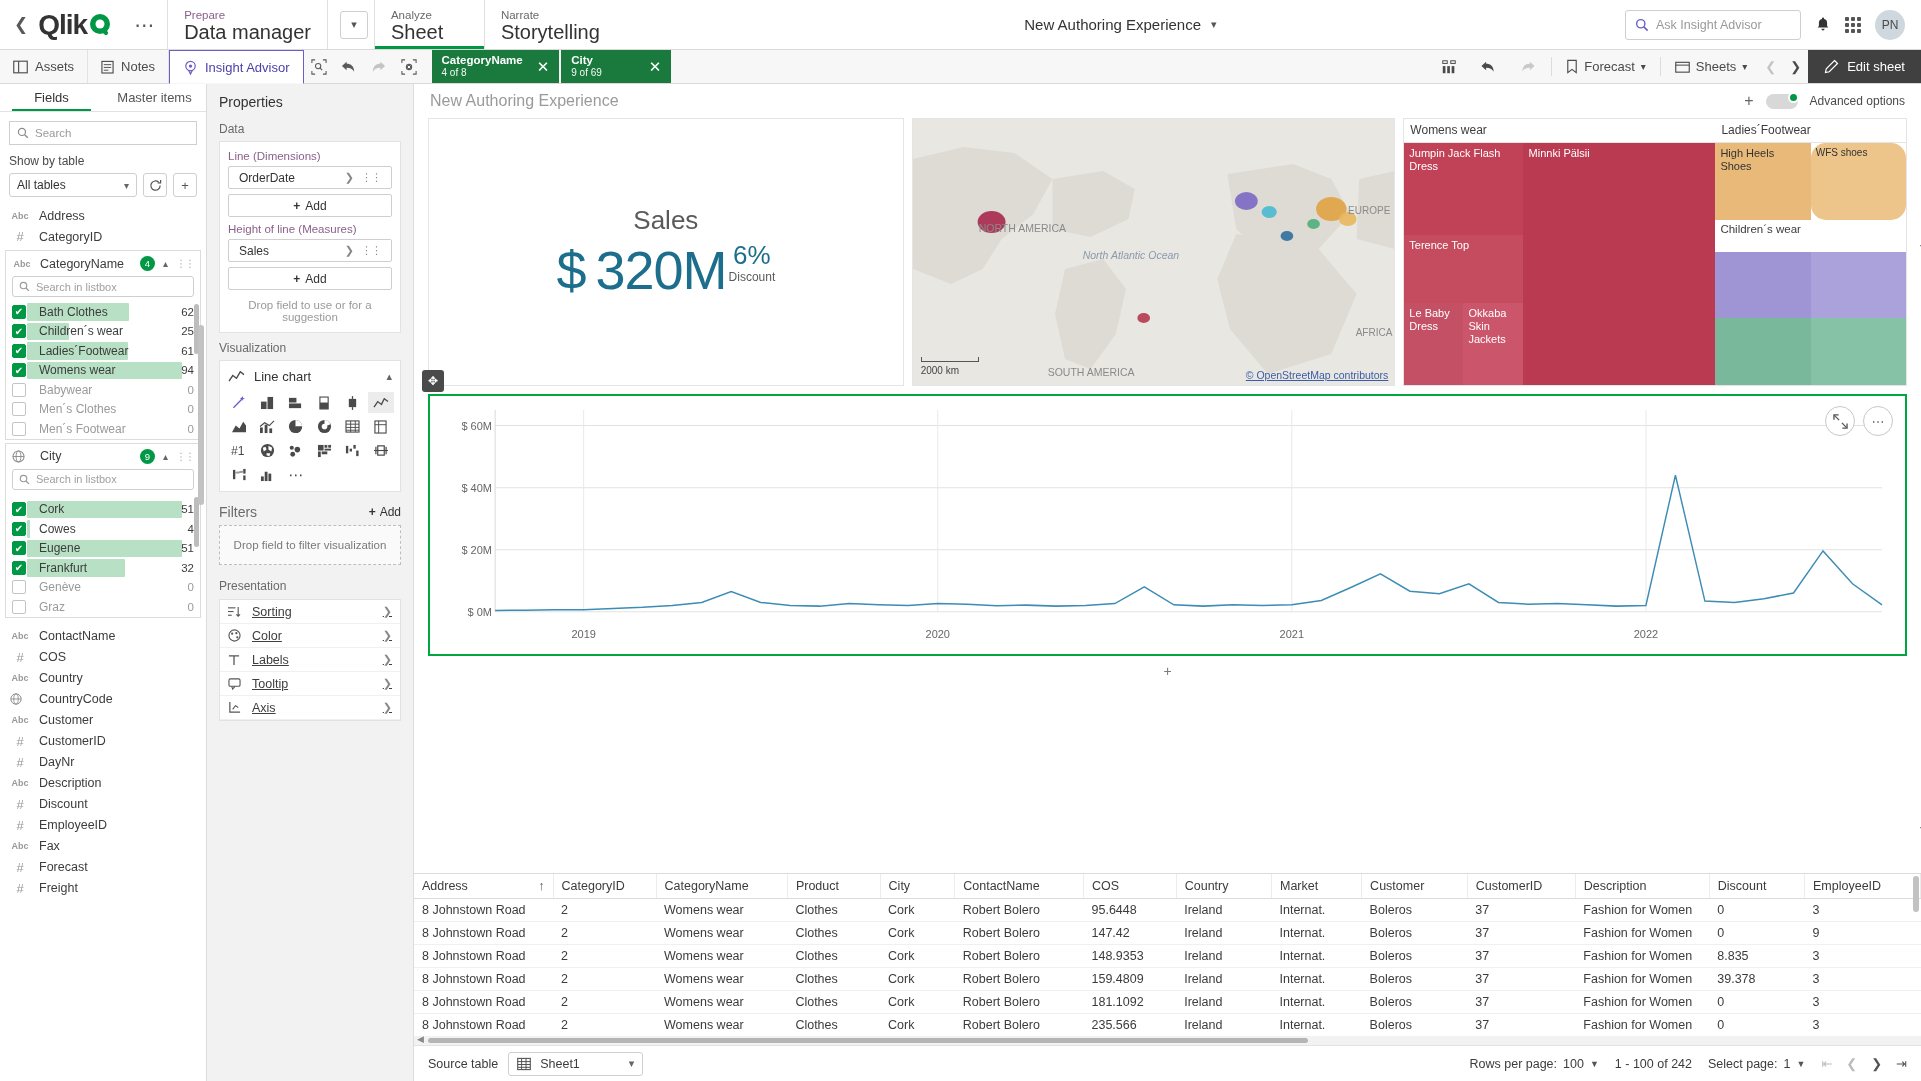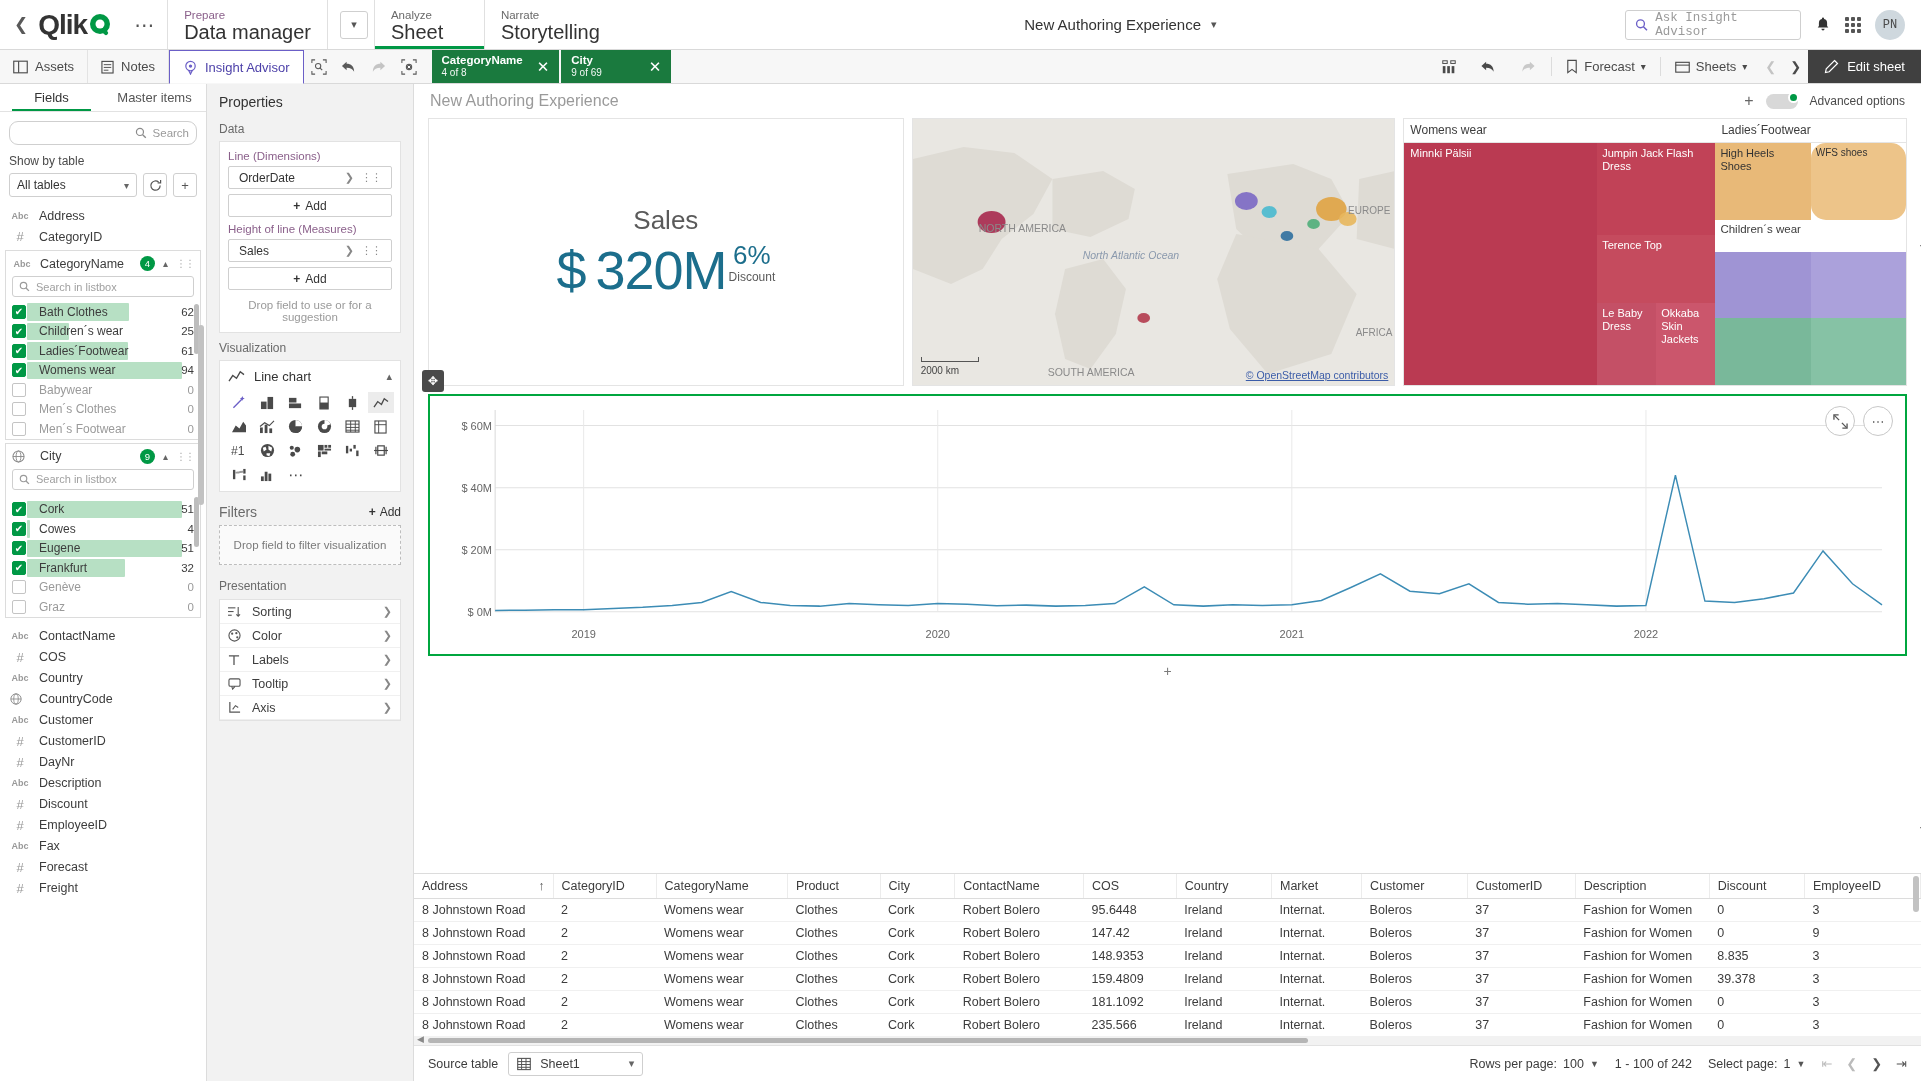--- a/index.html
+++ b/index.html
@@ -19,21 +19,21 @@
   .qlik-logo { display:flex; align-items:center; font-size:28px; font-weight:bold; color:#333; letter-spacing:-1px; }
   .qlik-logo .q { color:#009845; margin-left:1px; display:inline-flex; align-items:center; }
   .dots { color:#555; font-size:20px; letter-spacing:1px; padding:0 4px; margin-left:6px; }
   .tb-sec { display:flex; flex-direction:column; justify-content:center; padding:16px 16px; min-width:110px; position:relative; border-left:1px solid #e0e0e0; }
   .tb-sec .small { font-size:11.5px; color:#8a5f8a; line-height:15px; }
   .tb-sec .small.g { color:#6a6a6a; }
   .tb-sec .big { font-size:20px; color:#333; line-height:18px; }
   .tb-sec.active:after { content:""; position:absolute; left:0; right:0; bottom:0; height:3px; background:#009845; }
   .chev-box { width:28px; height:28px; border:1px solid #cfcfcf; border-radius:3px; display:flex; align-items:center; justify-content:center; align-self:center; margin-left:6px; color:#555; font-size:11px; }
   .tb-title { flex:1; display:flex; align-items:center; justify-content:center; gap:10px; font-size:15px; color:#333; }
-  .tb-right { display:flex; align-items:center; gap:14px; padding-right:16px;font-family:Liberation Mono, monospace; }
+  .tb-right { display:flex; align-items:center; gap:14px; padding-right:16px; }
   .search-ia { width:176px; height:30px; border:1px solid #cfcfcf; border-radius:3px; display:flex; align-items:center; gap:7px; padding:0 9px; }
   .search-ia span.ph { color:#9a9a9a; font-size:12.5px; }
   .avatar { width:30px; height:30px; border-radius:50%; background:#cfd8de; color:#4a4a4a; font-size:12px; display:flex; align-items:center; justify-content:center; }
   .grid9 { display:grid; grid-template-columns:repeat(3,4px); grid-template-rows:repeat(3,4px); gap:2px; }
   .grid9 i { background:#555; display:block; width:4px; height:4px; border-radius:1px; }
 
   
   .subbar { height:34px; background:#f7f7f7; border-bottom:1px solid #d9d9d9; display:flex; align-items:stretch; flex:0 0 34px; }
   .sb-btn { display:flex; align-items:center; gap:7px; padding:0 13px; color:#4a4a4a; font-size:13px; border-right:1px solid #e3e3e3; }
   .sb-btn.sel { background:#fff; border:1px solid #6b5fc7; color:#4b3fa8; border-bottom:1px solid #f7f7f7; margin-bottom:-1px; }
@@ -51,21 +51,21 @@
 
   
   .bodyrow { flex:1; display:flex; min-height:0; }
 
   
   .assets { width:207px; background:#fff; border-right:1px solid #dcdcdc; display:flex; flex-direction:column; min-height:0; }
   .tabs2 { display:flex; height:28px; border-bottom:1px solid #e2e2e2; }
   .tabs2 .t { flex:1; text-align:center; font-size:13px; color:#555; line-height:27px; position:relative; }
   .tabs2 .t.on { color:#333; }
   .tabs2 .t.on:after { content:""; position:absolute; left:12px; right:12px; bottom:0; height:2px; background:#009845; }
-  .srchbox { margin:9px 9px 7px 9px; height:24px; border:1px solid #cfcfcf; border-radius:9px; display:flex; align-items:center; gap:6px; padding:0 7px;justify-content:flex-end; }
+  .srchbox { margin:9px 9px 7px 9px; height:24px; border:1px solid #cfcfcf; border-radius:0; display:flex; align-items:center; gap:6px; padding:0 7px; }
   .srchbox .ph { color:#9a9a9a; font-size:11.5px; }
   .showby { padding:2px 9px 0 9px; font-size:12px; color:#4a4a4a; }
   .tablerow { display:flex; align-items:center; gap:6px; padding:5px 9px 8px 9px; }
   .selbox { flex:1; height:24px; border:1px solid #cfcfcf; border-radius:3px; display:flex; align-items:center; justify-content:space-between; padding:0 7px; font-size:12px; color:#333; }
   .sq-btn { width:24px; height:24px; border:1px solid #cfcfcf; border-radius:3px; display:flex; align-items:center; justify-content:center; color:#555; font-size:13px; }
   .fieldlist { flex:1; overflow:hidden; position:relative; }
   .fitem { display:flex; align-items:center; gap:9px; padding:4px 10px; height:21px; font-size:12.5px; color:#3c3c3c; }
   .ftype { width:20px; font-size:9px; font-weight:bold; color:#999; text-align:center; flex:0 0 20px; }
   .ftype.hash { font-size:13px; font-weight:normal; }
   .listbox { border:1px solid #dcdcdc; margin:3px 5px; background:#fff; }
@@ -96,21 +96,21 @@
   .add-ctl { height:23px; border:1px solid #cfcfcf; border-radius:2px; display:flex; align-items:center; justify-content:center; gap:5px; font-size:12px; color:#333; background:#fff; margin-bottom:6px; }
   .drop-hint { font-size:11.5px; color:#9a9a9a; text-align:center; padding:3px 0 1px 0; }
   .viz-head { display:flex; align-items:center; gap:9px; padding:2px 2px 8px 2px; font-size:13px; color:#333; }
   .viz-head .cv { margin-left:auto; color:#666; font-size:11px; }
   .viz-grid { display:grid; grid-template-columns:repeat(6,1fr); gap:3px 2px; }
   .viz-cell { height:21px; display:flex; align-items:center; justify-content:center; color:#4a4a4a; }
   .filters-head { display:flex; align-items:center; justify-content:space-between; margin:12px 0 5px 0; }
   .filters-head .lb { font-size:14px; color:#6a6a6a; }
   .filters-head .add { font-size:12px; color:#333; display:flex; gap:4px; align-items:center; }
   .dropzone { border:1px dashed #bdbdbd; background:#fafafa; height:40px; display:flex; align-items:center; justify-content:center; font-size:11.5px; color:#7a7a7a; }
-  .pres-card { background:#fff; border:1px solid #e2e2e2; margin-top:6px; }
+  .pres-card { background:#fff; border:1px solid #e2e2e2; margin-top:6px;text-decoration:underline; }
   .pres-row { display:flex; align-items:center; gap:10px; padding:0 8px; height:24px; font-size:12.5px; color:#3c3c3c; border-bottom:1px solid #f0f0f0; }
   .pres-row .rchev { margin-left:auto; color:#888; font-size:11px; }
   .pres-ico { width:14px; text-align:center; color:#555; font-size:12px; }
 
   
   .canvas { flex:1; background:#fff; display:flex; flex-direction:column; min-width:0; position:relative; }
   .canvas-head { height:34px; display:flex; align-items:center; padding:0 16px; gap:12px; }
   .canvas-head .ttl { font-size:16px; color:#9a9a9a; flex:1; }
   .toggle { width:32px; height:15px; background:#d8d8d8; border-radius:8px; position:relative; }
   .toggle i { position:absolute; right:-1px; top:-2px; width:11px; height:11px; border-radius:50%; background:#009845; border:2px solid #fff; }
@@ -874,29 +874,29 @@
             <span style="position:absolute;right:6px;bottom:4px;font-size:10.5px;color:#3b5ca8;text-decoration:underline;">© OpenStreetMap contributors</span>
           </div>
 
           <div class="tree-tile">
             <div style="display:flex;height:24px;font-size:12px;color:#3c3c3c;">
               <div style="flex:0 0 62%;padding:4px 6px;border-bottom:1px solid #e4e4e4;">Womens wear</div>
               <div style="flex:1;padding:4px 6px;border-bottom:1px solid #e4e4e4;">Ladies´Footwear</div>
             </div>
             <div style="display:flex;height:calc(100% - 24px);">
               <div style="flex:0 0 62%;display:flex;">
-                <div style="flex:0 0 62%;background:#ba3a52;color:#fff;font-size:11px;padding:4px 6px;">Minnki Pälsii</div>
                 <div style="flex:1;display:flex;flex-direction:column;">
                   <div style="flex:0 0 38%;background:#c14257;color:#fff;font-size:11px;padding:4px 5px;line-height:13px;">Jumpin Jack Flash Dress</div>
                   <div style="flex:0 0 28%;background:#c54b5e;color:#fff;font-size:11px;padding:4px 5px;">Terence Top</div>
                   <div style="flex:1;display:flex;">
                     <div style="flex:1;background:#c45066;color:#fff;font-size:11px;padding:4px 5px;line-height:13px;">Le Baby Dress</div>
                     <div style="flex:1;background:#cb566c;color:#fff;font-size:11px;padding:4px 5px;line-height:13px;">Okkaba Skin Jackets</div>
                   </div>
                 </div>
+                <div style="flex:0 0 62%;background:#ba3a52;color:#fff;font-size:11px;padding:4px 6px;">Minnki Pälsii</div>
               </div>
               <div style="flex:1;display:flex;flex-direction:column;">
                 <div style="flex:0 0 32%;display:flex;">
                   <div style="flex:1;background:#e8b978;color:#333;font-size:11px;padding:4px 5px;line-height:13px;">High Heels Shoes</div>
                   <div style="flex:1;background:#edc489;color:#333;font-size:10px;padding:4px 5px;border-radius:15px;">WFS shoes</div>
                 </div>
                 <div style="flex:0 0 13%;background:#fff;font-size:11.5px;color:#3c3c3c;padding:3px 5px;">Children´s wear</div>
                 <div style="flex:1;display:flex;flex-direction:column;">
                   <div style="flex:1;display:flex;">
                     <div style="flex:1;background:#9f94d4;"></div>

